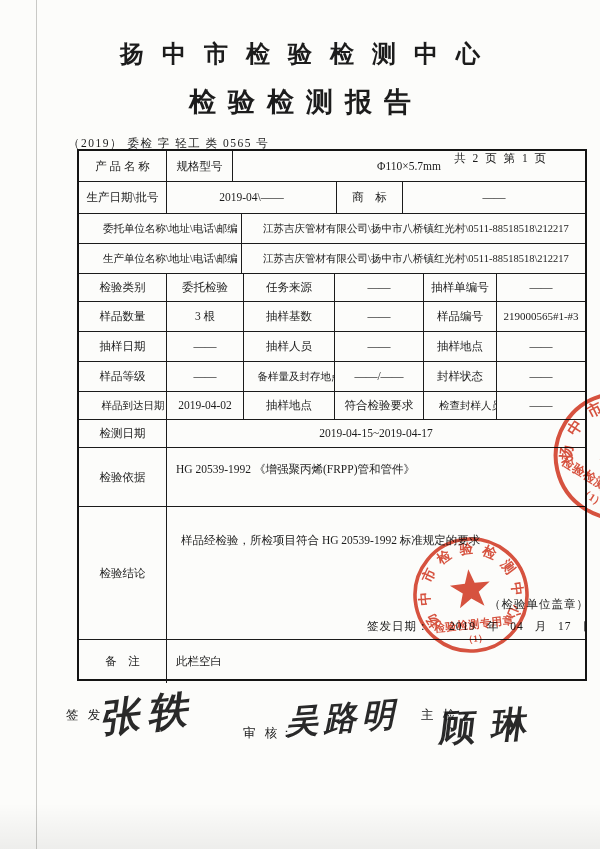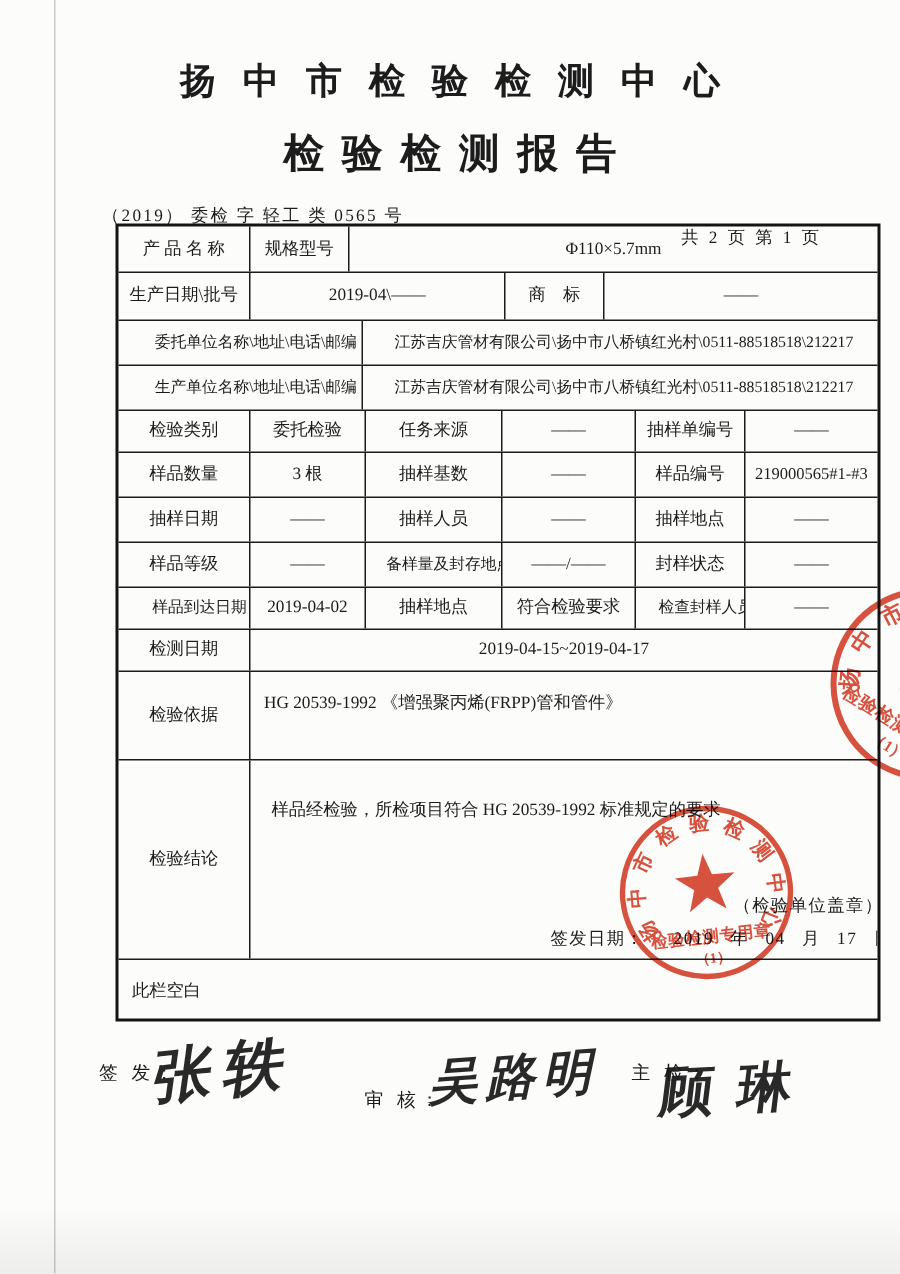--- a/index.html
+++ b/index.html
@@ -153,20 +153,21 @@
       <div class="td" style="width:88px">检验结论</div>
       <div class="td end concl" style="flex:1">
         <span class="concl-line">样品经检验，所检项目符合 HG 20539-1992 标准规定的要求</span>
         <span class="seal-note">（检验单位盖章）</span>
         <span class="issue-label">签发日期：</span>
         <span class="issue-date">2019 年 04 月 17 日</span>
       </div>
     </div>
 
     <div class="tr last" style="height:43px">
+      <div class="td" style="width:88px">备　注</div>
       <div class="td end left" style="flex:1">此栏空白</div>
     </div>
 
   </div>
 
   <div class="stamp stamp-main">
     <svg width="124" height="124" viewBox="-62 -62 124 124">
       <circle cx="0" cy="0" r="56" fill="none" stroke="currentColor" stroke-width="3.6"></circle>
       <g>
           <text transform="rotate(-118) translate(0,-42)" text-anchor="middle" class="ring-ch">扬</text>

